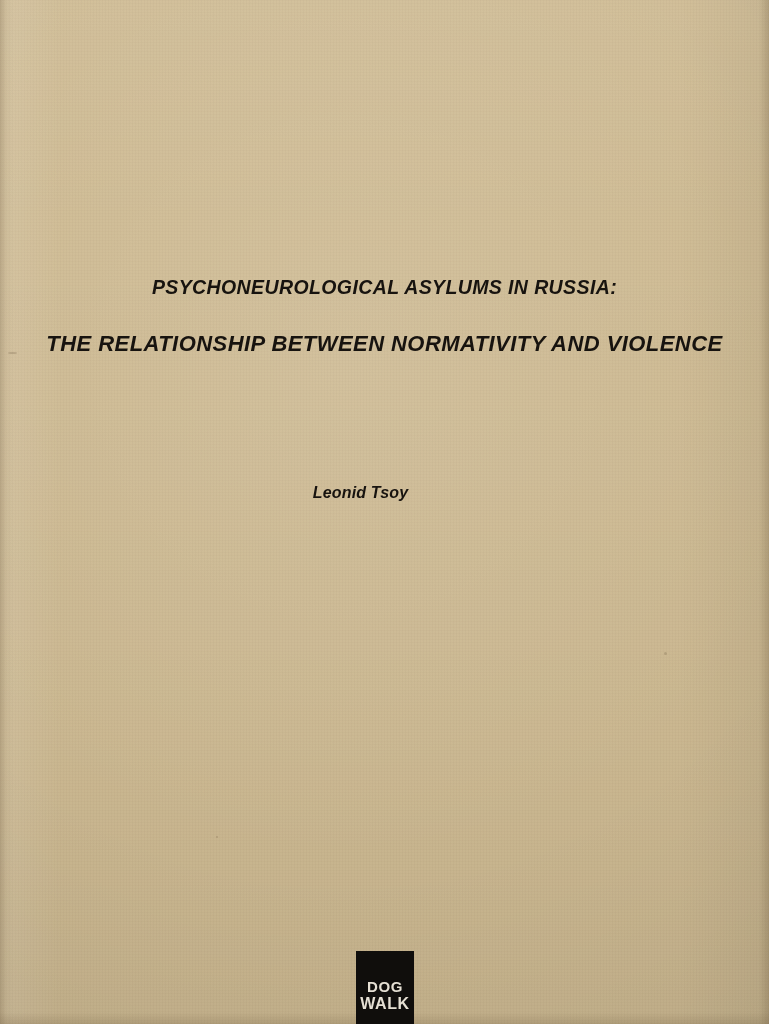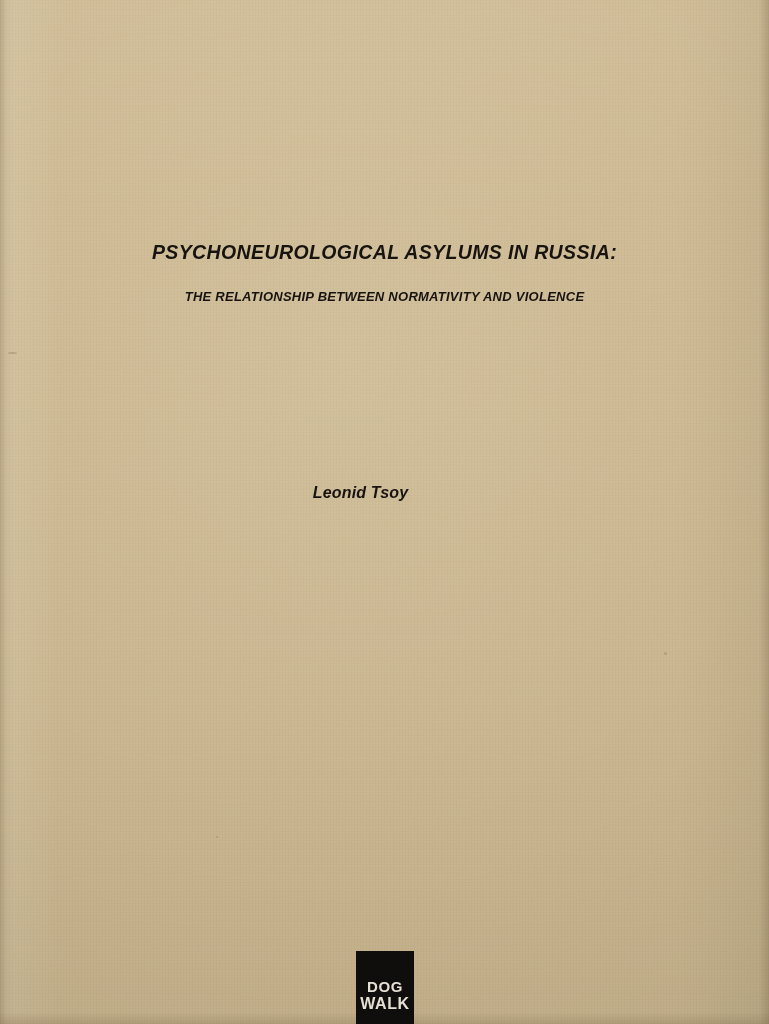--- a/index.html
+++ b/index.html
@@ -70,27 +70,28 @@
     text-align: center;
     z-index: 3;
   }
   .title-line {
     font-family: "Liberation Sans", sans-serif;
     font-style: italic;
     font-weight: bold;
     color: #17130f;
     letter-spacing: 0.02em;
     line-height: 1.0;
+    margin-top: 35px;
   }
   .title-line-1 {
     font-size: 19.5px;
     margin-bottom: 27px;
   }
   .title-line-2 {
-    font-size: 13px;
+    font-size: 22px;
   }
 
   .author {
     position: absolute;
     left: 0;
     top: 484px;
     width: 721px;
     text-align: center;
     font-family: "Liberation Sans", sans-serif;
     font-style: italic;

